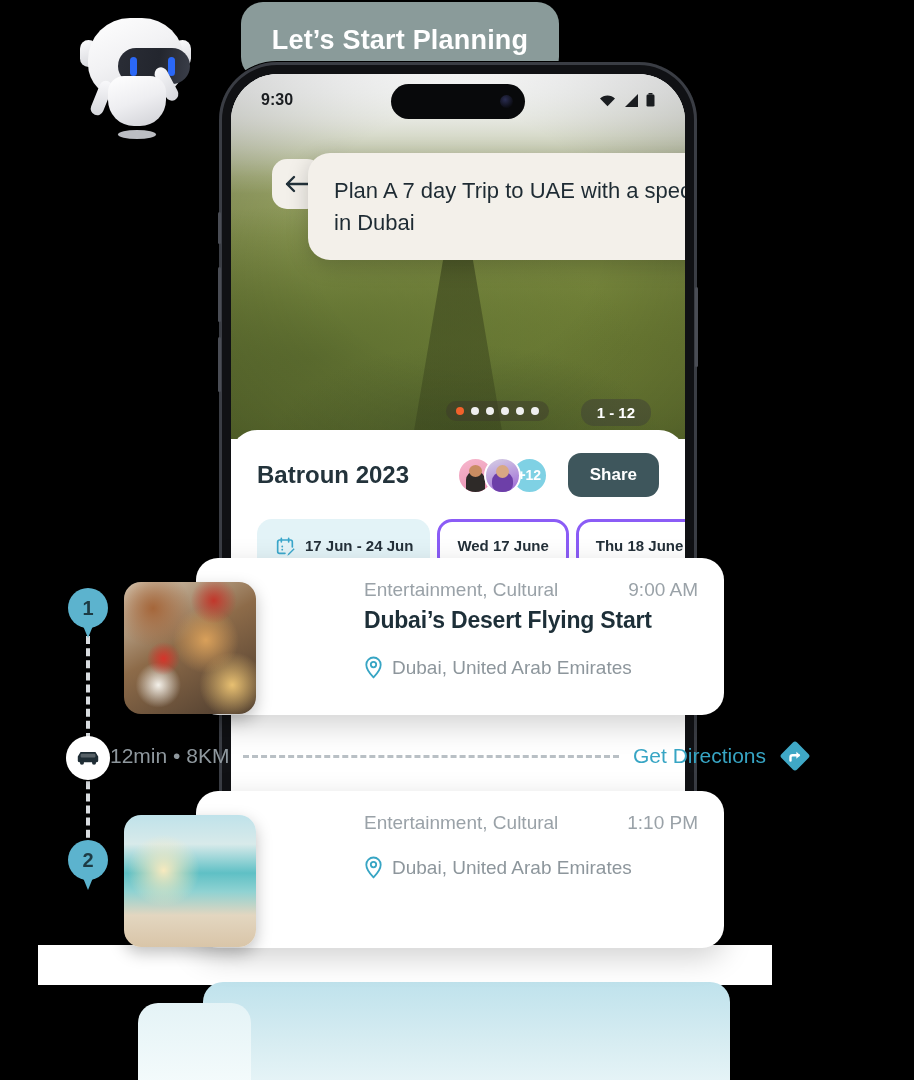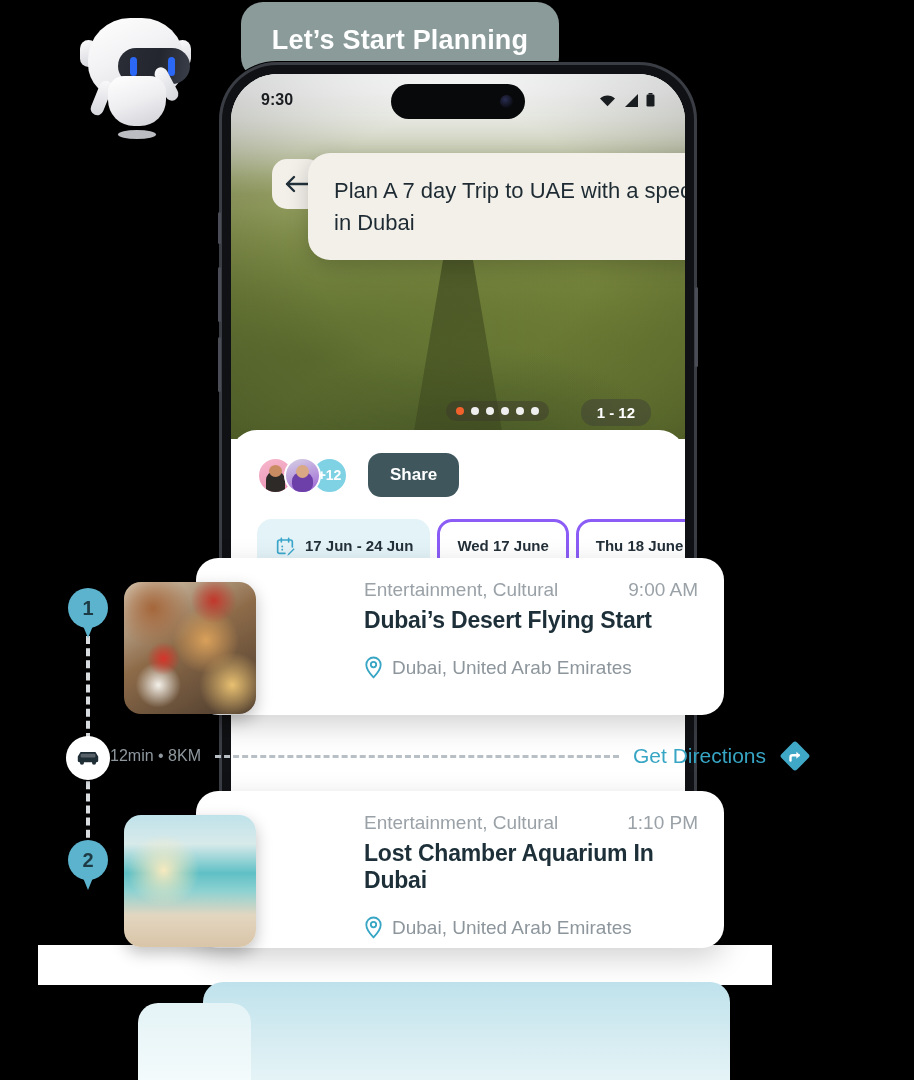--- a/index.html
+++ b/index.html
@@ -252,21 +252,21 @@
   .act-cat { font-size: 19px; color: #9aa2a8; }
   .act-time { font-size: 19px; color: #9aa2a8; }
   .act-title { font-size: 23px; font-weight: 800; color: #1d2f38; margin-top: 6px; letter-spacing: -.2px; }
   .act-loc { display: flex; align-items: center; gap: 9px; margin-top: 22px; font-size: 19px; color: #8d969c; }
 
   
   .transit {
     position: absolute; left: 110px; top: 738px; width: 700px; height: 36px; z-index: 26;
     display: flex; align-items: center; gap: 14px;
   }
-  .transit-text { font-size: 16px; color: #8f989e; white-space: nowrap; }
+  .transit-text { font-size: 21px; color: #8f989e; white-space: nowrap; }
   .transit-dash { flex: 1; height: 0; border-top: 3px dashed #b9c0c5; }
   .get-dir { font-size: 21px; color: #37a5c4; font-weight: 500; white-space: nowrap; }
   .dir-ico { width: 30px; height: 30px; }
 
   
   .ghost {
     position: absolute; z-index: 3; border-radius: 20px;
     background: linear-gradient(180deg, #bfe2ec 0%, #d8edf2 45%, #f4fbfc 100%);
   }
   .ghost-big { left: 203px; top: 982px; width: 527px; height: 140px; }
@@ -350,20 +350,21 @@
         <span class="dot"></span>
         <span class="dot"></span>
         <span class="dot"></span>
         <span class="dot"></span>
         <span class="dot"></span>
       </div>
       <div class="counter">1 - 12</div>
 
       <div class="sheet">
         <div class="sheet-head">
+          <div class="trip-title">Batroun 2023</div>
           <div class="avatars">
             <div class="av av1"></div>
             <div class="av av2"></div>
             <div class="av-more">+12</div>
           </div>
           <div class="share-btn">Share</div>
         </div>
 
         <div class="chips">
           <div class="chip active">
@@ -447,21 +448,20 @@
   </div>
 
   <div class="act-card act2">
     <div class="act-thumb">
       <div class="thumb-beach"></div>
     </div>
     <div class="act-top">
       <span class="act-cat">Entertainment, Cultural</span>
       <span class="act-time">1:10 PM</span>
     </div>
-    <div class="act-title">Lost Chamber Aquarium In Dubai</div>
     <div class="act-loc">
       <svg width="19" height="23" viewBox="0 0 19 23">
         <path d="M9.5 1.5c-4 0-7.2 3.2-7.2 7.2 0 5.2 7.2 12.6 7.2 12.6s7.2-7.4 7.2-12.6c0-4-3.2-7.2-7.2-7.2Z" fill="none" stroke="#37a5c4" stroke-width="1.8"></path>
         <circle cx="9.5" cy="8.6" r="2.7" fill="none" stroke="#37a5c4" stroke-width="1.8"></circle>
       </svg>
       <span>Dubai, United Arab Emirates</span>
     </div>
   </div>
 
 </div>

